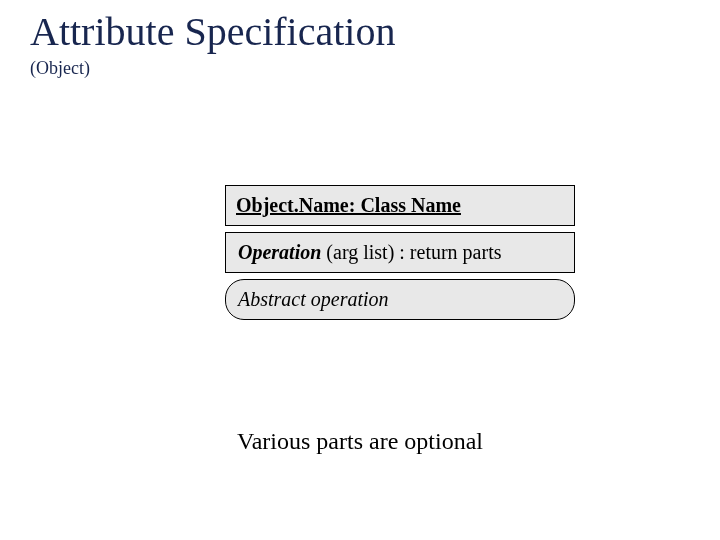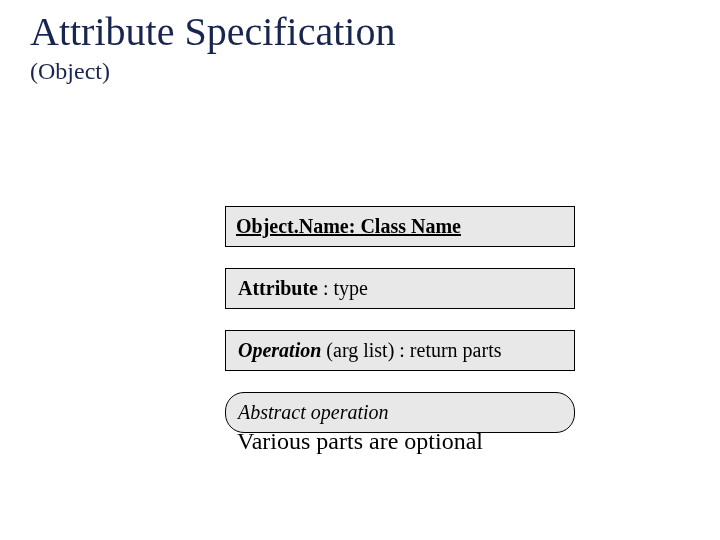--- a/index.html
+++ b/index.html
@@ -15,38 +15,37 @@
   .slide {
     padding: 10px 30px 0 30px;
   }
   .title {
     font-size: 40px;
     font-weight: normal;
     margin: 0;
     line-height: 1.1;
   }
   .subtitle {
-    font-size: 24px;
+    font-size: 18px;
     margin-top: 4px;
   }
   .box-wrap {
     position: absolute;
     left: 225px;
     top: 185px;
     width: 350px;
   }
   .uml-row {
     border: 1px solid #000;
     background: #e8e8e8;
     padding: 8px 12px;
     font-size: 20px;
     color: #000;
     margin-bottom: 6px;
     font-family: "Times New Roman", Times, serif;
-    margin-top: 21px;
   }
   .uml-name {
     font-weight: bold;
     text-decoration: underline;
     padding-left: 10px;
   }
   .uml-attr .lbl { font-weight: bold; }
   .uml-op  .lbl { font-weight: bold; font-style: italic; }
   .uml-abs { font-style: italic; border-radius: 19px; }
   .caption {
@@ -62,22 +61,19 @@
 </head>
 <body>
 
 <div class="slide">
   <h1 class="title">Attribute Specification</h1>
   <div class="subtitle">(Object)</div>
 </div>
 
 <div class="box-wrap">
   <div class="uml-row uml-name">Object.Name: Class Name</div>
-  <div class="uml-row uml-attr">
-    <span class="lbl">Attribute</span><span> : type</span>
-  </div>
   <div class="uml-row uml-op">
     <span class="lbl">Operation</span><span> (arg list) : return parts</span>
   </div>
   <div class="uml-row uml-abs">Abstract operation</div>
 </div>
 
 <div class="caption">Various parts are optional</div>
 
 </body></html>

